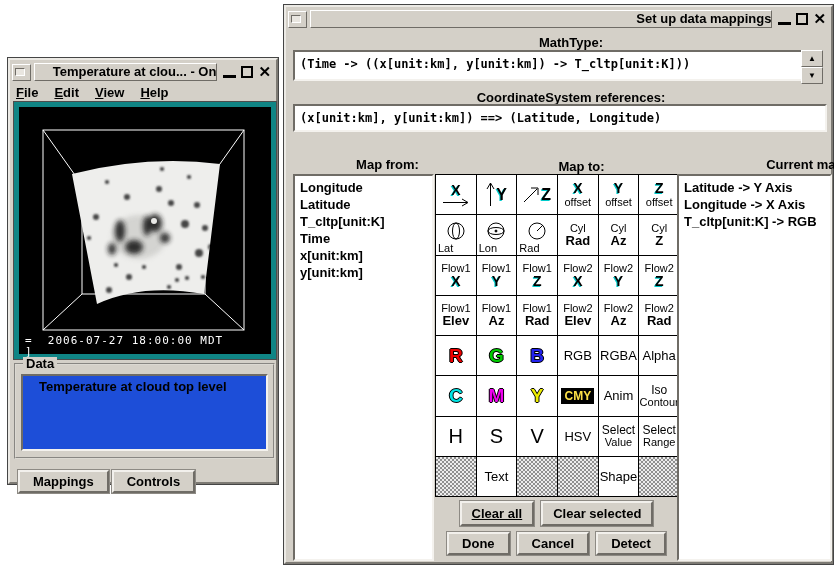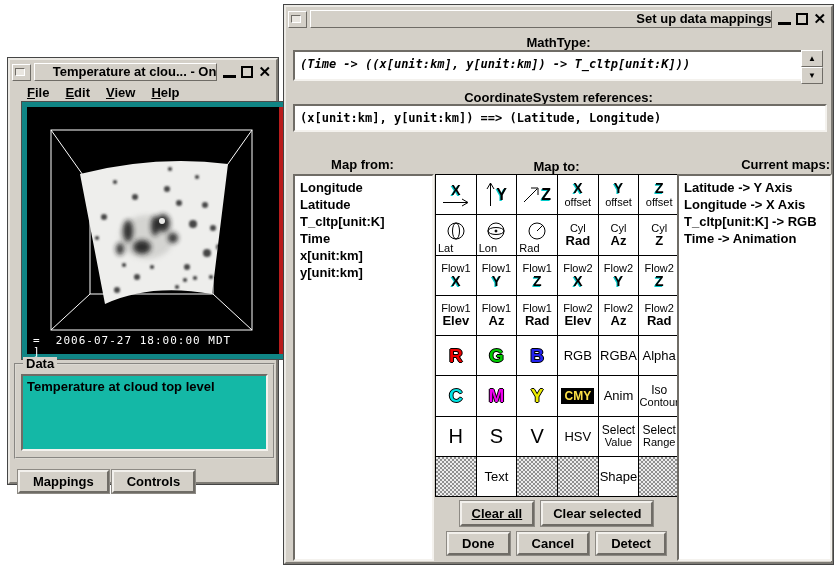--- a/index.html
+++ b/index.html
@@ -14,32 +14,32 @@
   .tb-title{flex:1;height:16px;line-height:16px;border:1px solid;border-color:#fff #6f6c66 #6f6c66 #fff;
     font-weight:bold;font-size:13px;text-align:right;overflow:hidden;white-space:nowrap;background:#d4d0c8;}
   .tb-btns{display:flex;align-items:center;gap:5px;padding:0 3px;flex:0 0 auto;}
   .glyph-min{width:13px;height:3px;background:#000;margin-top:9px;}
   .glyph-max{width:8px;height:8px;border:2px solid #000;}
   .glyph-close{font-weight:bold;font-size:15px;line-height:16px;}
   
   .menubar{position:absolute;left:6px;top:25px;height:16px;font-weight:bold;font-size:13px;white-space:nowrap;}
   .menu-item{margin-right:16px;cursor:default;}
   .menu-item u{text-decoration:underline;}
-  .canvas-frame{position:absolute;left:12px;top:42px;width:252px;height:247px;border:5px solid #108585;outline:1px solid #4d4d4d;background:#b91c1c;padding-left:24px;}
+  .canvas-frame{position:absolute;left:4px;top:42px;width:252px;height:247px;border:5px solid #108585;outline:1px solid #4d4d4d;background:#d946ef;}
   .canvas-frame svg{position:absolute;left:0;top:0;}
   .ts{position:absolute;color:#fff;font-family:"DejaVu Sans Mono",monospace;font-size:11px;white-space:pre;letter-spacing:1px;}
   .data-group{position:absolute;left:4px;top:303px;width:257px;height:92px;border:2px groove #dcd9d2;}
   .data-title{position:absolute;top:-8px;left:7px;background:#d4d0c8;padding:0 3px;font-weight:bold;font-size:13px;line-height:14px;}
-  .data-text{position:absolute;left:5px;top:9px;right:5px;bottom:6px;background:#14b8a6;border:2px solid;
-    border-color:#6f6c66 #f4f2ee #f4f2ee #6f6c66;font-weight:bold;font-size:13px;padding:3px 4px;}
+  .data-text{position:absolute;left:5px;top:9px;right:5px;bottom:6px;background:#1d4ed8;border:2px solid;
+    border-color:#6f6c66 #f4f2ee #f4f2ee #6f6c66;font-weight:bold;font-size:13px;padding:3px 16px;}
   .viewer-btns{position:absolute;left:8px;top:410px;display:flex;gap:3px;}
   .btn{background:#d4d0c8;border:2px solid;border-color:#f2f0ec #6f6c66 #6f6c66 #f2f0ec;outline:1px solid #8d8a84;
     font-weight:bold;font-size:13px;font-family:"Liberation Sans",sans-serif;padding:2px 13px;cursor:default;white-space:nowrap;}
   
-  .dlg-label{position:absolute;font-weight:bold;font-size:13px;text-align:center;white-space:nowrap;}
+  .dlg-label{position:absolute;font-weight:bold;font-size:13px;text-align:center;white-space:nowrap;margin-left:25px;}
   .field{position:absolute;background:#fff;border:2px solid;border-color:#6f6c66 #f4f2ee #f4f2ee #6f6c66;
     font-family:"DejaVu Sans Mono",monospace;font-size:12px;font-weight:bold;padding:5px 4px 0 5px;white-space:pre;overflow:hidden;}
   .scrollbar{position:absolute;display:flex;flex-direction:column;gap:0;}
   .sb-btn{width:20px;height:15px;background:#d4d0c8;border:1px solid;border-color:#fff #6f6c66 #6f6c66 #fff;
     display:flex;align-items:center;justify-content:center;font-size:8px;line-height:8px;}
   .listbox{position:absolute;background:#fff;border:2px solid;border-color:#6f6c66 #f4f2ee #f4f2ee #6f6c66;padding:3px 5px;overflow:hidden;}
   .li{font-weight:bold;font-size:13px;line-height:17px;white-space:nowrap;}
   .mapgrid{position:absolute;left:149px;top:167px;width:243px;height:321px;display:grid;
     grid-template-columns:repeat(6,1fr);grid-template-rows:repeat(8,1fr);background:#000;border:1px solid #000;gap:1px;}
   .cell{background:#fff;position:relative;display:flex;flex-direction:column;align-items:center;justify-content:center;overflow:hidden;cursor:default;}
@@ -64,21 +64,21 @@
   <div class="window" id="viewer" style="left:8px;top:58px;width:266px;height:422px;">
     <div class="titlebar">
       <div class="tb-icon"></div>
       <div class="tb-title">Temperature at clou... - On</div>
       <div class="tb-btns">
         <div class="glyph-min"></div>
         <div class="glyph-max"></div>
         <div class="glyph-close">✕</div>
       </div>
     </div>
-    <div class="menubar"><div class="menu-item" style="display: inline-block; margin-left: 11px;"><u>F</u>ile</div><div class="menu-item" style="display: inline-block;"><u>E</u>dit</div><div class="menu-item" style="display: inline-block;"><u>V</u>iew</div><div class="menu-item" style="display: inline-block;"><u>H</u>elp</div></div>
+    <div class="menubar"><div class="menu-item" style="display: inline-block;"><u>F</u>ile</div><div class="menu-item" style="display: inline-block;"><u>E</u>dit</div><div class="menu-item" style="display: inline-block;"><u>V</u>iew</div><div class="menu-item" style="display: inline-block;"><u>H</u>elp</div></div>
 
     <div class="canvas-frame">
       <svg width="252" height="247" viewBox="0 0 252 247">
         <rect x="0" y="0" width="252" height="247" fill="#000"></rect>
         <g stroke="#fff" stroke-width="1" fill="none">
           <rect x="24" y="23" width="201" height="200"></rect>
           <rect x="63" y="78" width="123" height="109"></rect>
           <line x1="24" y1="23" x2="63" y2="78"></line>
           <line x1="225" y1="23" x2="186" y2="78"></line>
           <line x1="24" y1="223" x2="63" y2="187"></line>
@@ -155,21 +155,21 @@
       <div class="tb-icon"></div>
       <div class="tb-title">Set up data mappings</div>
       <div class="tb-btns">
         <div class="glyph-min"></div>
         <div class="glyph-max"></div>
         <div class="glyph-close">✕</div>
       </div>
     </div>
 
     <div class="dlg-label" style="left:0;right:0;top:28px;">MathType:</div>
-    <div class="field" style="left:7px;top:43px;width:497px;height:22px;font-style:italic;">(Time -&gt; ((x[unit:km], y[unit:km]) -&gt; T_cltp[unit:K]))</div>
+    <div class="field" style="left:7px;top:43px;width:497px;height:22px;">(Time -&gt; ((x[unit:km], y[unit:km]) -&gt; T_cltp[unit:K]))</div>
     <div class="scrollbar" style="left:515px;top:43px;">
       <div class="sb-btn">▲</div>
       <div class="sb-btn">▼</div>
     </div>
 
     <div class="dlg-label" style="left:0;right:0;top:83px;">CoordinateSystem references:</div>
     <div class="field" style="left:7px;top:97px;width:521px;height:19px;">(x[unit:km], y[unit:km]) ==&gt; (Latitude, Longitude)</div>
 
     <div class="dlg-label" style="left:7px;width:139px;top:150px;">Map from:</div>
     <div class="dlg-label" style="left:149px;width:243px;top:152px;">Map to:</div>
@@ -366,21 +366,20 @@
         <div class="cell">
           <span class="pl">Shape</span>
         </div>
         <div class="cell hatch"></div>
       </div>
 
     <div class="listbox" style="left:391px;top:167px;width:141px;height:377px;">
         <div class="li">Latitude -&gt; Y Axis</div>
         <div class="li">Longitude -&gt; X Axis</div>
         <div class="li">T_cltp[unit:K] -&gt; RGB</div>
-        <div class="li">Time -&gt; Animation</div>
       </div>
 
     <div class="btnrow" style="left:149px;top:494px;width:243px;">
       <button class="btn" style="padding:3px 10px;text-decoration:underline;">Clear all</button>
       <button class="btn" style="padding:3px 10px;">Clear selected</button>
     </div>
     <div class="btnrow" style="left:149px;top:525px;width:243px;">
       <button class="btn">Done</button>
       <button class="btn">Cancel</button>
       <button class="btn">Detect</button>

